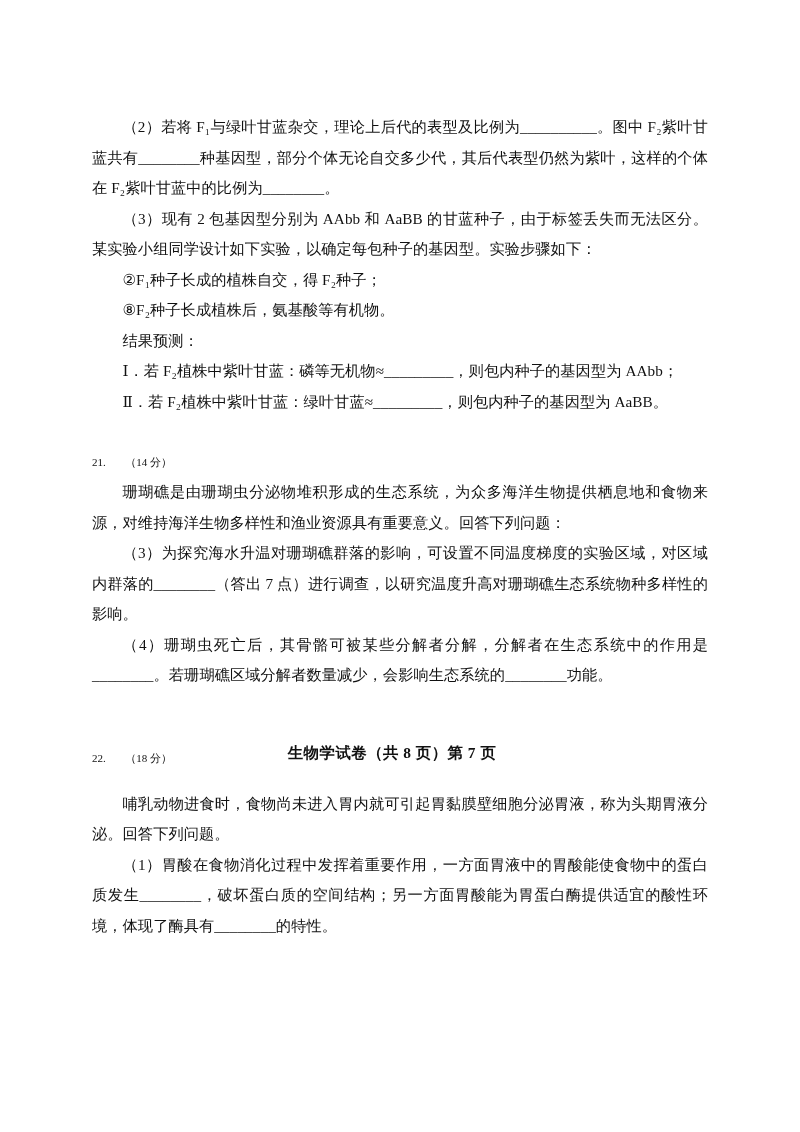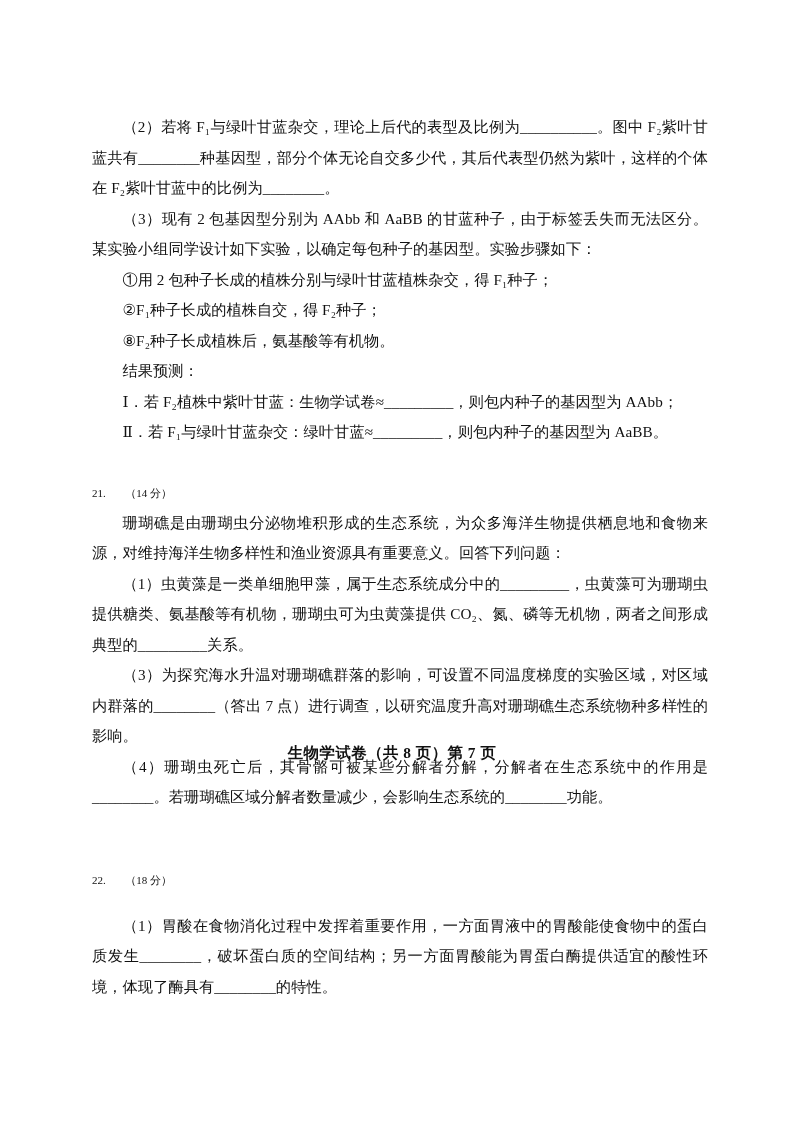--- a/index.html
+++ b/index.html
@@ -51,43 +51,42 @@
   }
   .itemline { text-indent: 2em; }
 </style>
 </head>
 <body>
 
 <div class="page">
 
   <div class="blk indent">（2）若将 F₁与绿叶甘蓝杂交，理论上后代的表型及比例为__________。图中 F₂紫叶甘蓝共有________种基因型，部分个体无论自交多少代，其后代表型仍然为紫叶，这样的个体在 F₂紫叶甘蓝中的比例为________。</div>
   <div class="blk indent">（3）现有 2 包基因型分别为 AAbb 和 AaBB 的甘蓝种子，由于标签丢失而无法区分。某实验小组同学设计如下实验，以确定每包种子的基因型。实验步骤如下：</div>
-  <div class="blk itemline">①用 2 包种子长成的植株分别与绿叶甘蓝植株杂交，得 F₁种子；</div>
   <div class="blk itemline">②F₁种子长成的植株自交，得 F₂种子；</div>
   <div class="blk itemline">⑧F₂种子长成植株后，氨基酸等有机物。</div>
   <div class="blk itemline">结果预测：</div>
-  <div class="blk itemline">Ⅰ．若 F₂植株中紫叶甘蓝：生物学试卷≈_________，则包内种子的基因型为 AAbb；</div>
-  <div class="blk itemline">Ⅱ．若 F₁与绿叶甘蓝杂交：绿叶甘蓝≈_________，则包内种子的基因型为 AaBB。</div>
+  <div class="blk itemline">Ⅰ．若 F₂植株中紫叶甘蓝：磷等无机物≈_________，则包内种子的基因型为 AAbb；</div>
+  <div class="blk itemline">Ⅱ．若 F₂植株中紫叶甘蓝：绿叶甘蓝≈_________，则包内种子的基因型为 AaBB。</div>
 
   <div class="gap-lg"></div>
 
   <div class="qnum">
     <span>21.</span>
     <span style="display:inline-block;width:14px"></span>
     <span>（14 分）</span>
   </div>
   <div class="blk indent">珊瑚礁是由珊瑚虫分泌物堆积形成的生态系统，为众多海洋生物提供栖息地和食物来源，对维持海洋生物多样性和渔业资源具有重要意义。回答下列问题：</div>
-  <div class="blk indent">（1）虫黄藻是一类单细胞甲藻，属于生态系统成分中的_________，虫黄藻可为珊瑚虫提供糖类、氨基酸等有机物，珊瑚虫可为虫黄藻提供 CO₂、氮、磷等无机物，两者之间形成典型的_________关系。</div>
   <div class="blk indent">（3）为探究海水升温对珊瑚礁群落的影响，可设置不同温度梯度的实验区域，对区域内群落的________（答出 7 点）进行调查，以研究温度升高对珊瑚礁生态系统物种多样性的影响。</div>
   <div class="blk indent">（4）珊瑚虫死亡后，其骨骼可被某些分解者分解，分解者在生态系统中的作用是________。若珊瑚礁区域分解者数量减少，会影响生态系统的________功能。</div>
 
   <div class="gap-xl"></div>
 
   <div class="qnum">
     <span>22.</span>
     <span style="display:inline-block;width:14px"></span>
     <span>（18 分）</span>
   </div>
   <div class="gap-md"></div>
+  <div class="blk indent">哺乳动物进食时，食物尚未进入胃内就可引起胃黏膜壁细胞分泌胃液，称为头期胃液分泌。回答下列问题。</div>
   <div class="blk indent">（1）胃酸在食物消化过程中发挥着重要作用，一方面胃液中的胃酸能使食物中的蛋白质发生________，破坏蛋白质的空间结构；另一方面胃酸能为胃蛋白酶提供适宜的酸性环境，体现了酶具有________的特性。</div>
 
   <div class="footer">生物学试卷（共 8 页）第 7 页</div>
 </div>
 
 </body></html>

